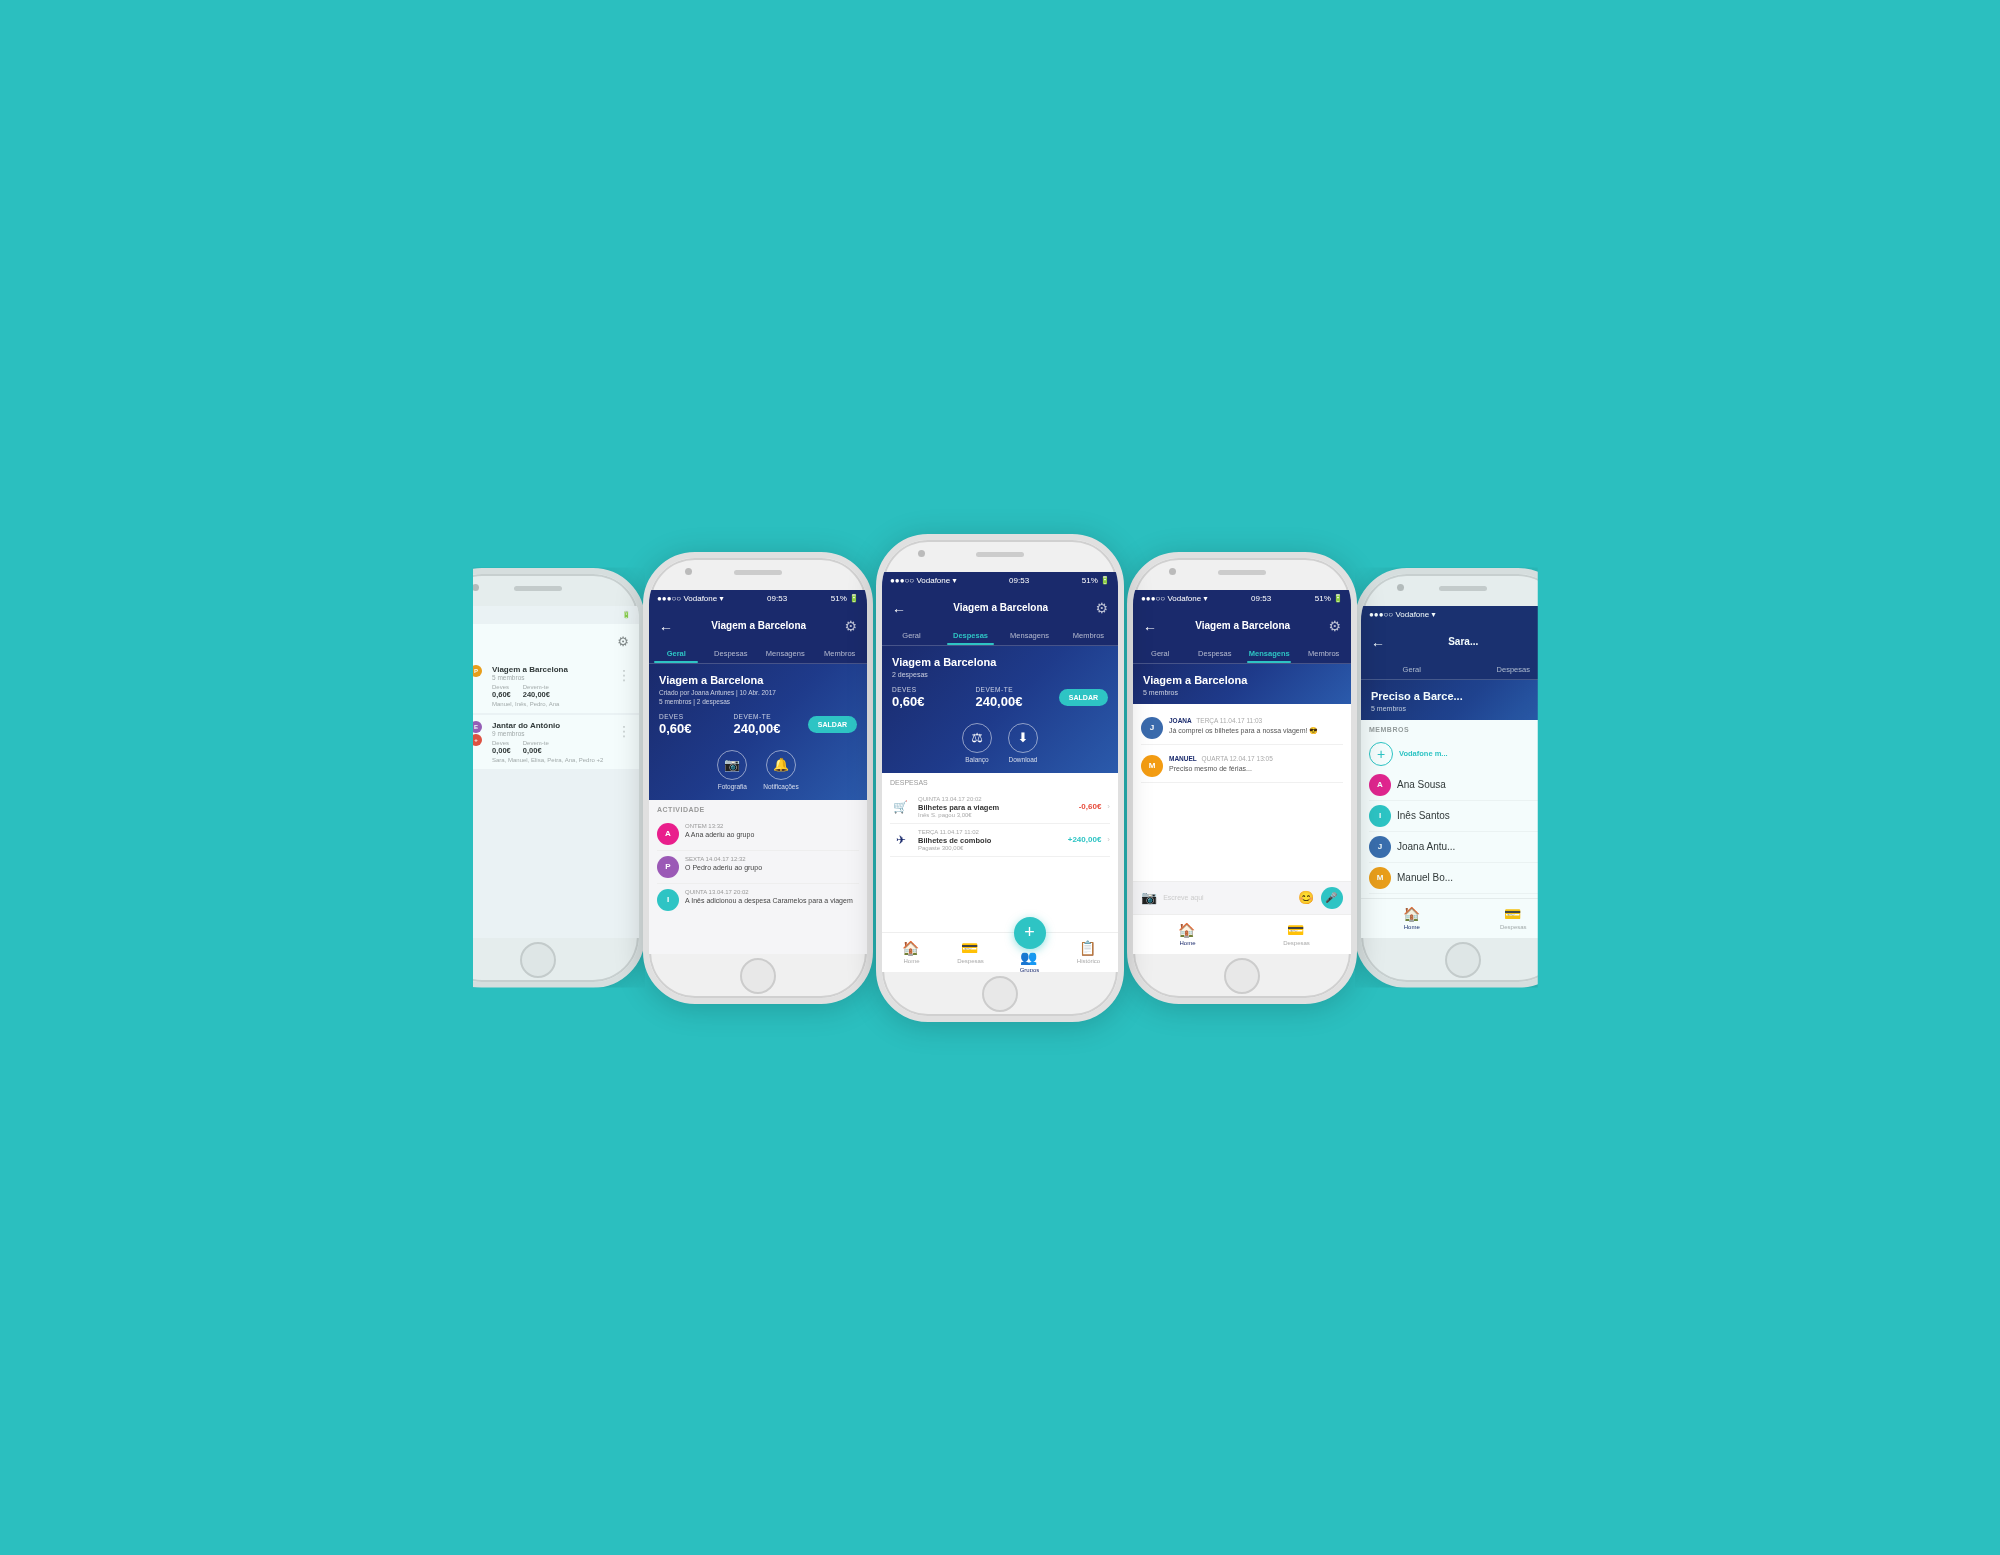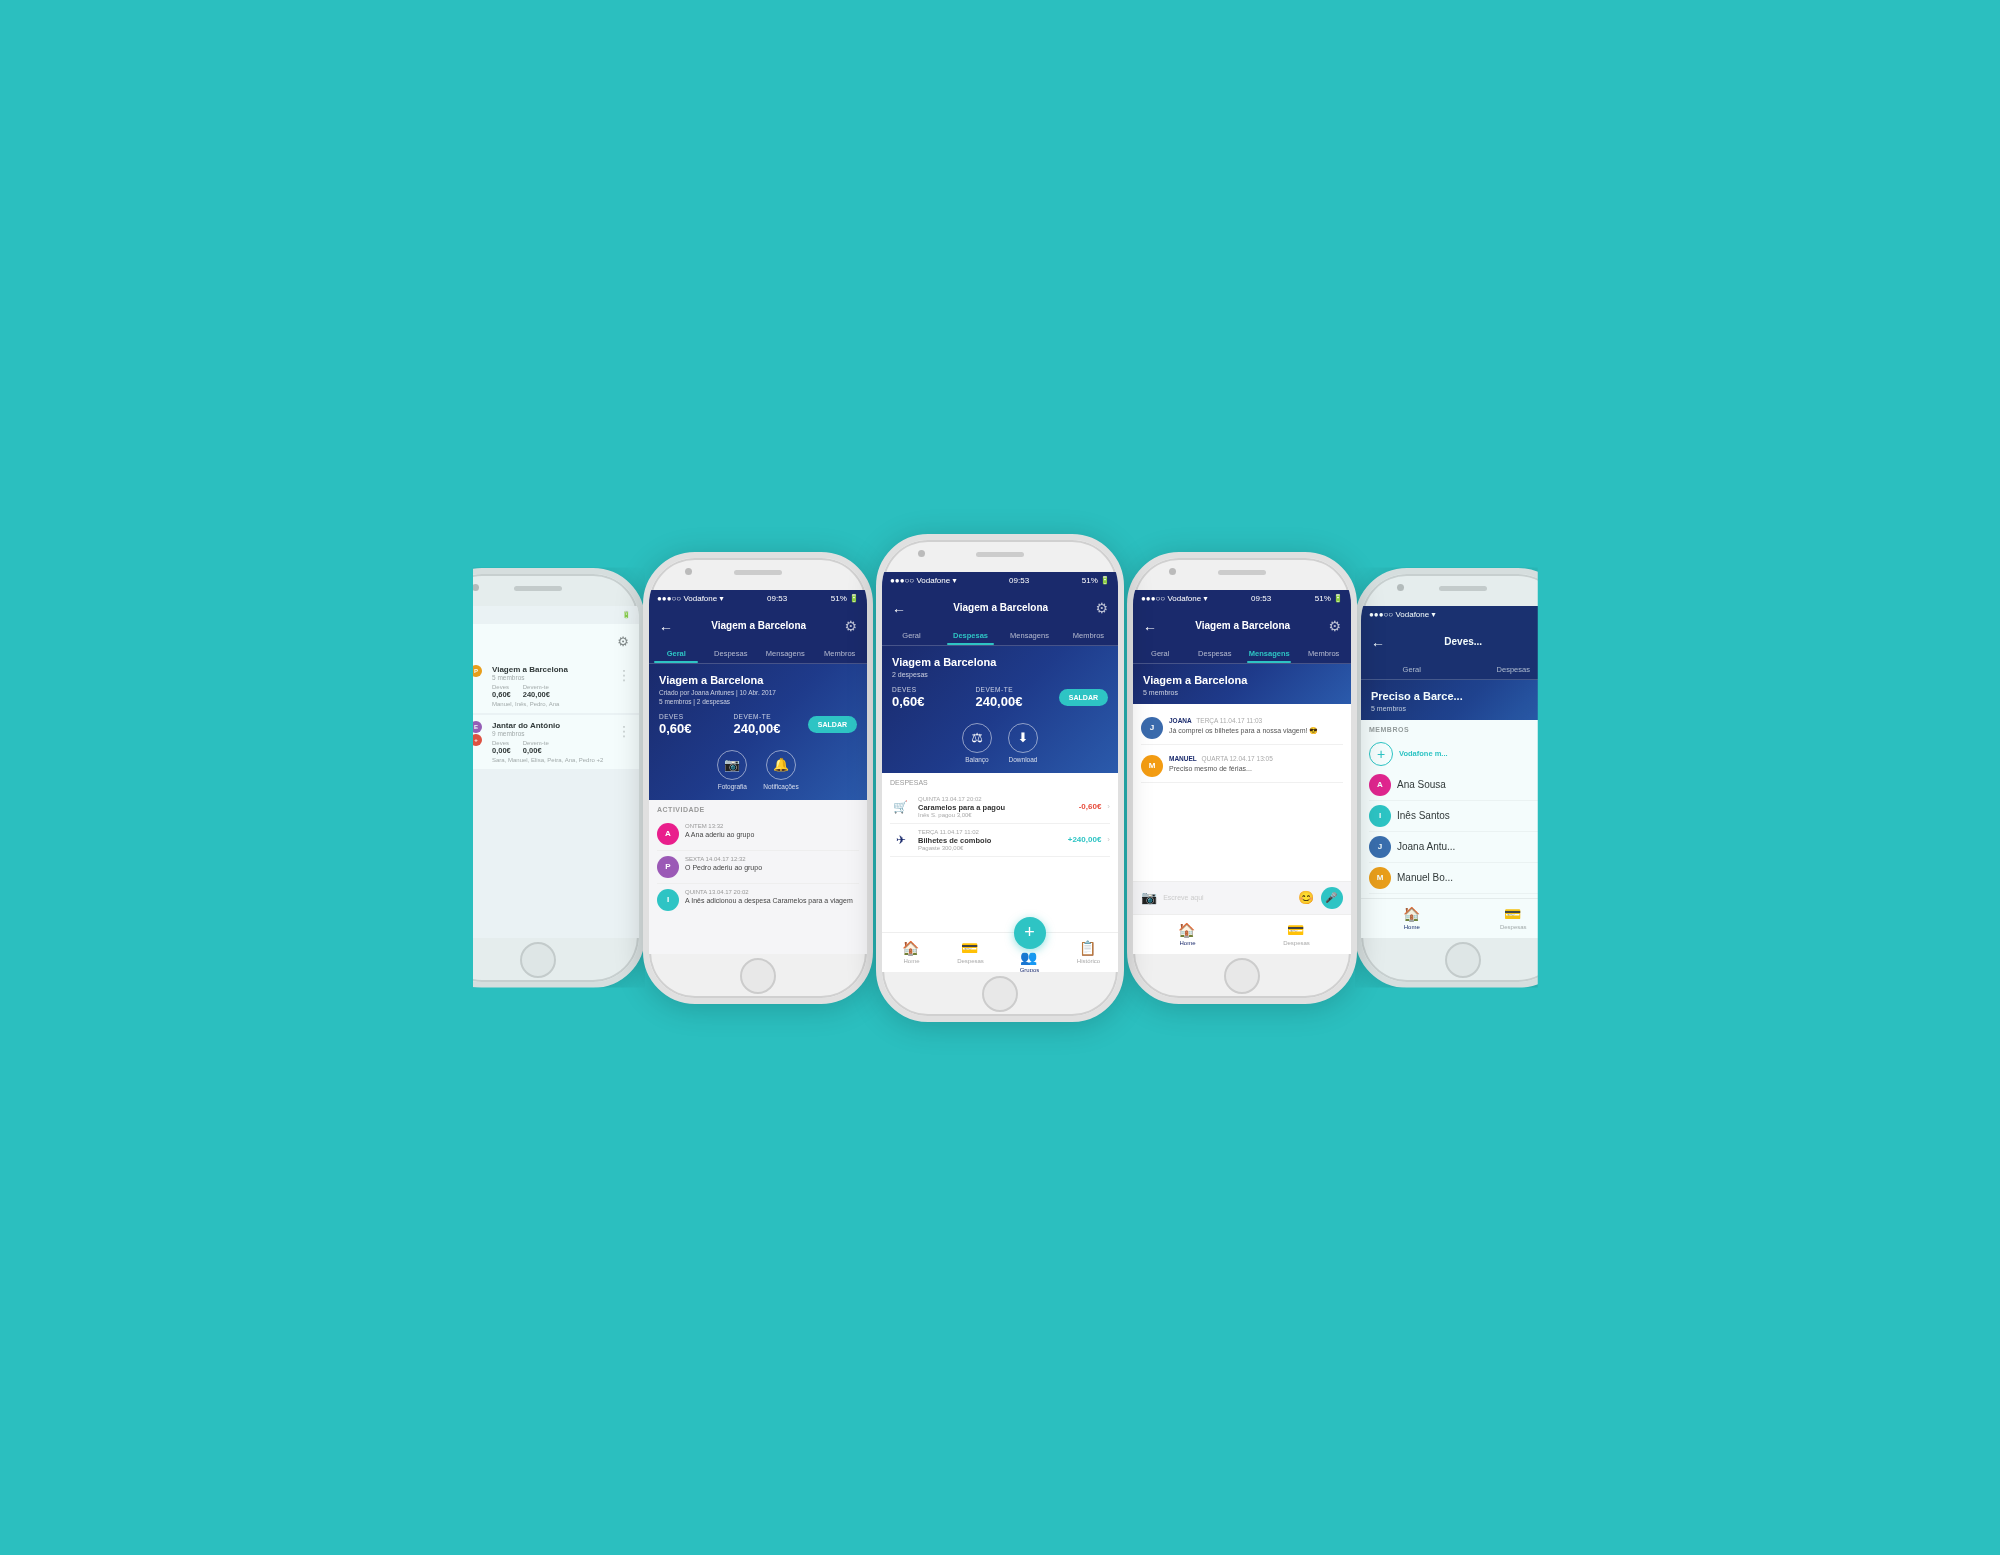--- a/index.html
+++ b/index.html
@@ -864,21 +864,21 @@
           </div>
         </div>
 
         <div class="expenses-section" style="flex:1; overflow:hidden;">
           <div class="expenses-header">DESPESAS</div>
 
           <div class="expense-item">
             <div class="expense-icon">🛒</div>
             <div class="expense-info">
               <div class="expense-date">QUINTA 13.04.17 20:02</div>
-              <div class="expense-name">Caramelos para a pagou</div>
+              <div class="expense-name">Bilhetes para a viagem</div>
               <div class="expense-payer">Inês S. pagou 3,00€</div>
             </div>
             <div class="expense-amount negative">-0,60€</div>
             <div class="expense-chevron">›</div>
           </div>
 
           <div class="expense-item">
             <div class="expense-icon" style="color:#1a2a6c;">✈</div>
             <div class="expense-info">
               <div class="expense-date">TERÇA 11.04.17 11:02</div>
@@ -1011,21 +1011,21 @@
         <div class="speaker"></div>
       </div>
       <div class="screen" style="flex:1; display:flex; flex-direction:column;">
 
         <div class="status-bar">
           <span>●●●○○ Vodafone ▾</span>
         </div>
 
         <div class="nav-header">
           <span style="color:white; font-size:14px; cursor:pointer;">←</span>
-          <span class="nav-title">Deves...</span>
+          <span class="nav-title">Sara...</span>
           <span style="color:rgba(255,255,255,0.7); font-size:14px; cursor:pointer;">⚙</span>
         </div>
 
         <div class="tabs">
           <div class="tab">Geral</div>
           <div class="tab">Despesas</div>
         </div>
 
         <div class="hero" style="padding:10px 10px 8px;">
           <div class="hero-bg"></div>

